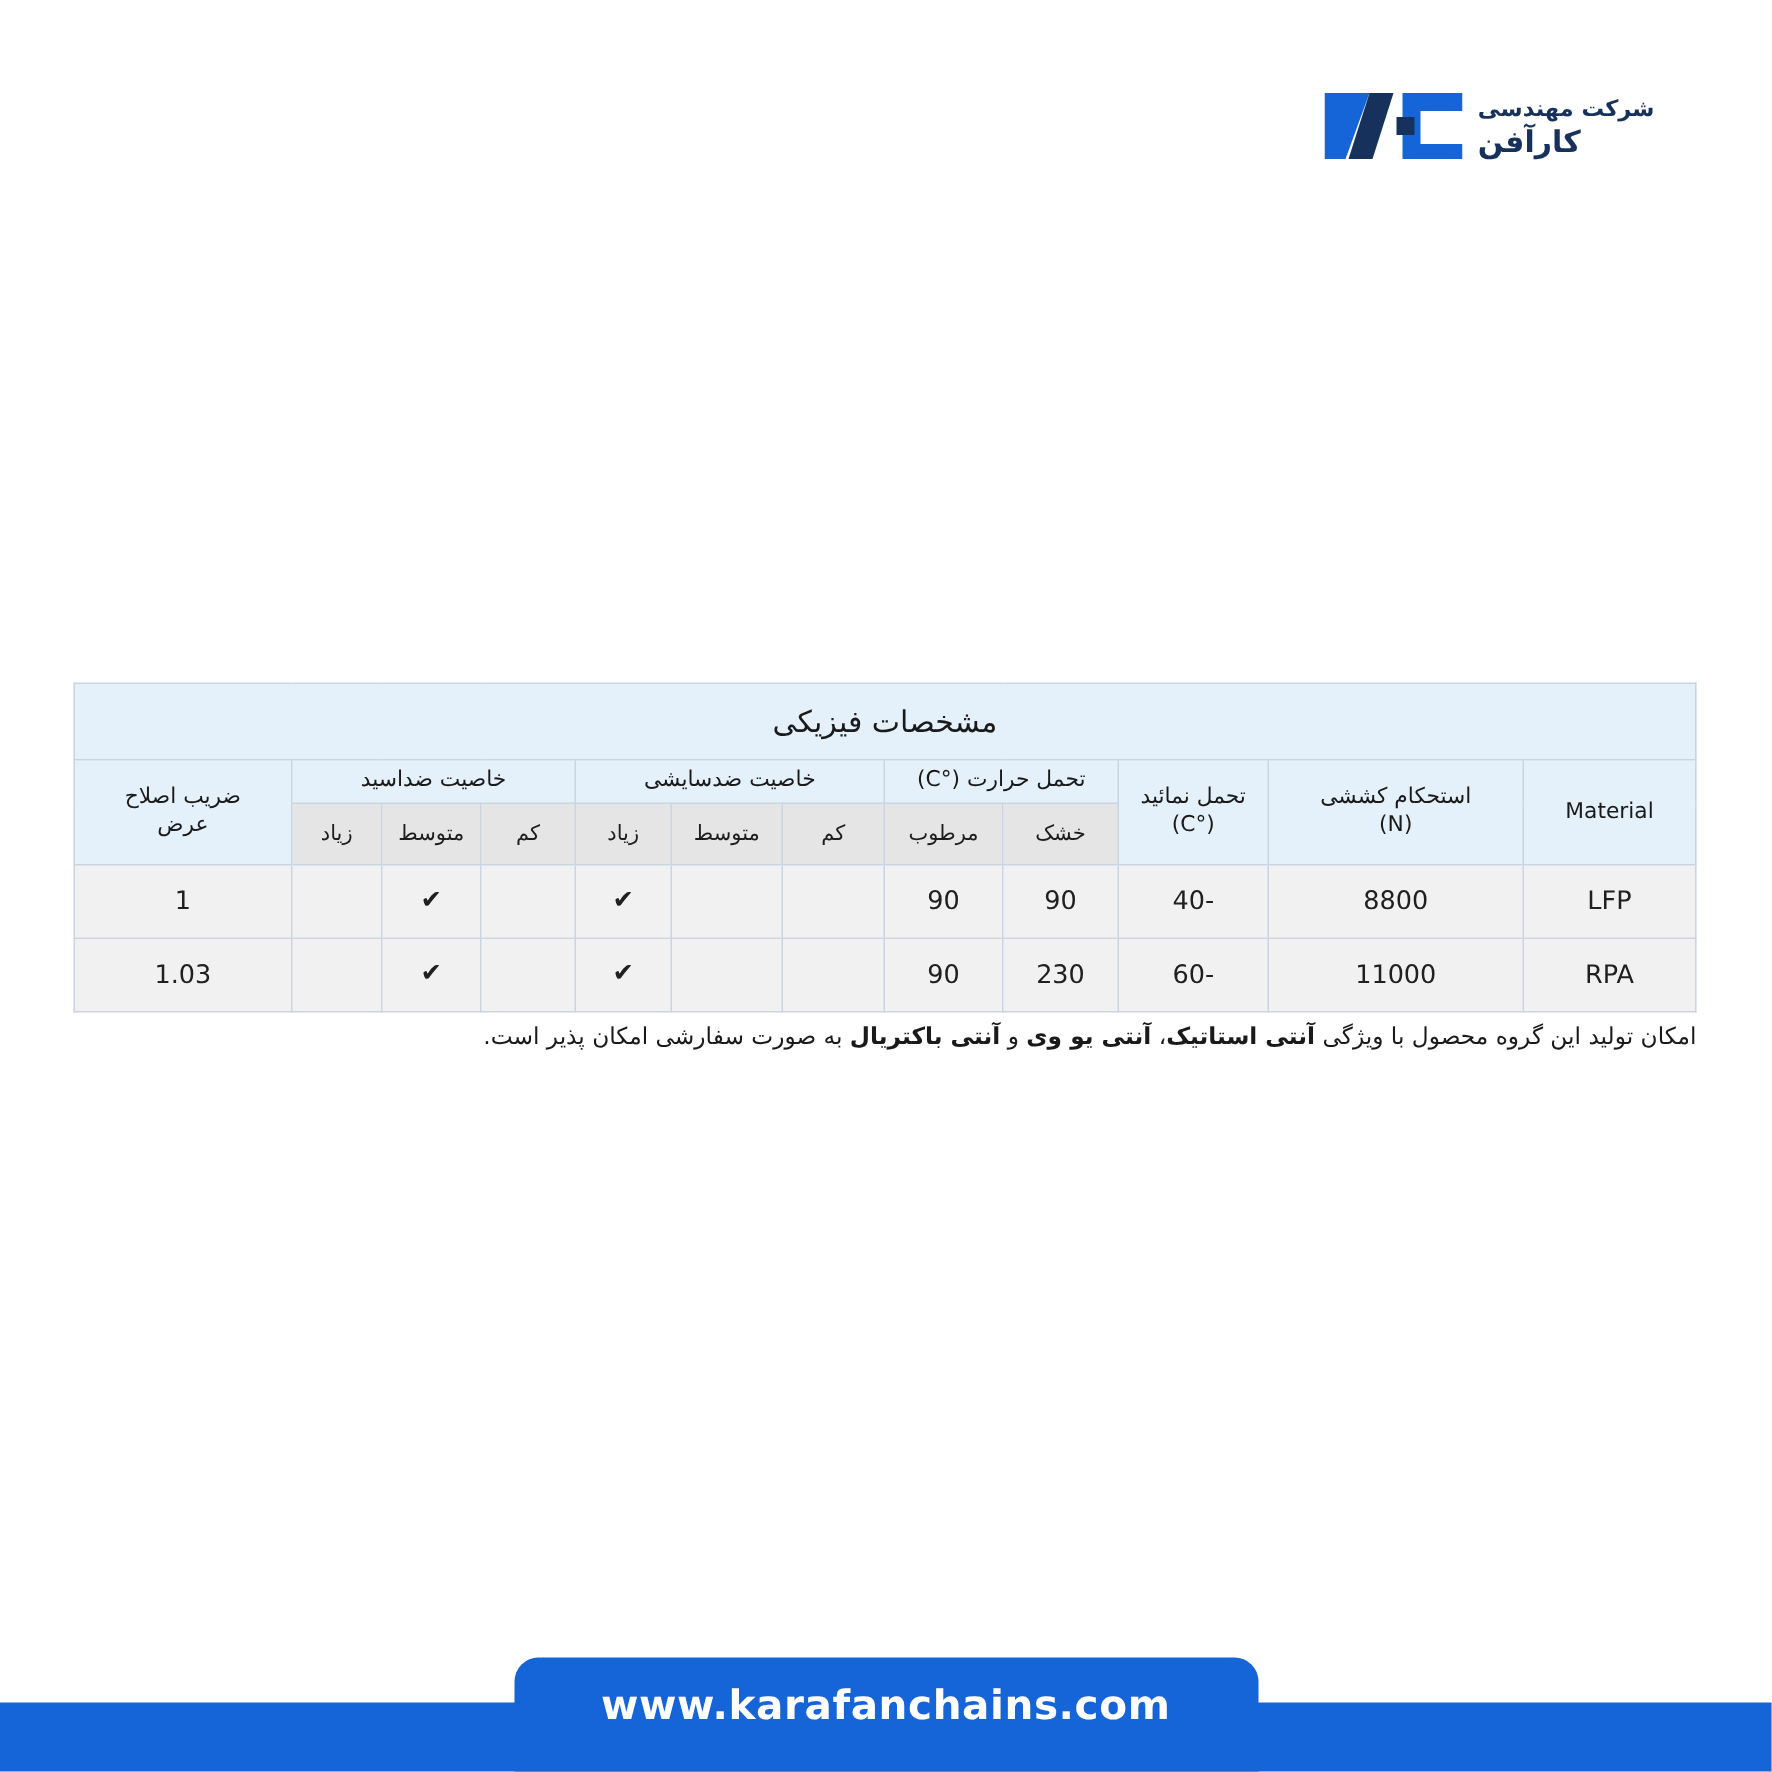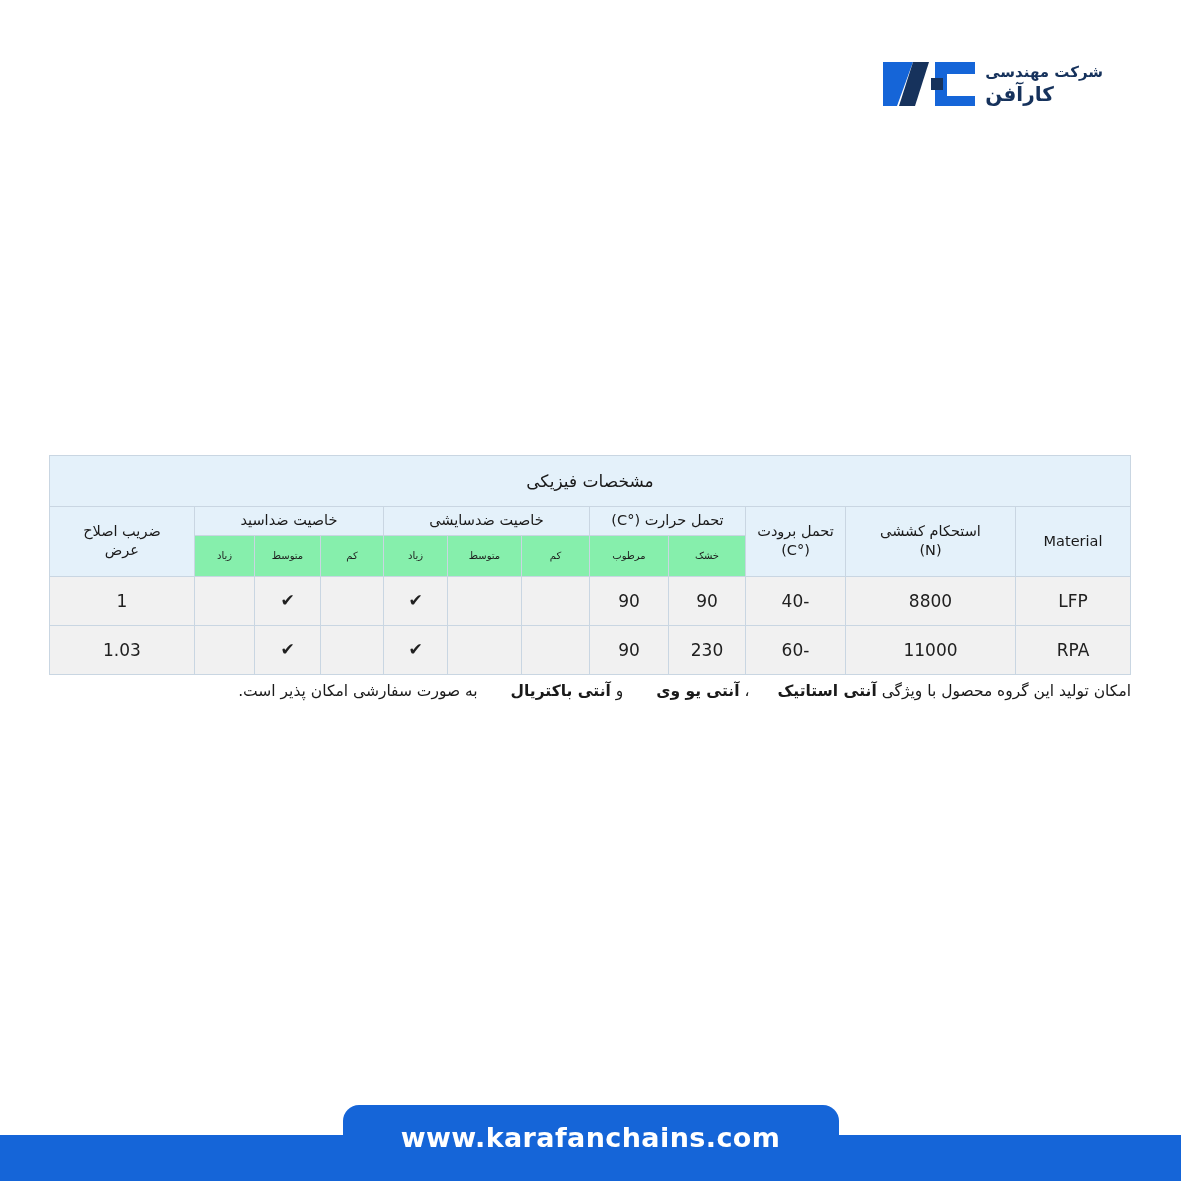--- a/index.html
+++ b/index.html
@@ -67,36 +67,36 @@
   }
   table.spec td, table.spec th {
     border: 1px solid #c9d6e2;
     text-align: center;
     vertical-align: middle;
     padding: 4px 2px;
     font-weight: normal;
   }
   .title-row td {
     background: #e4f1fa;
-    font-size: 17px;
+    font-size: 20px;
     font-weight: bold;
     color: #1a1a1a;
     height: 42px;
     letter-spacing: 0.3px;
   }
   .hdr td {
     background: #e4f1fa;
     font-size: 14.5px;
     line-height: 1.35;
     color: #1a1a1a;
   }
   .hdr .tall { height: 50px; }
   .sub td {
-    background: #86efac;
-    font-size: 10px;
+    background: #e5e5e5;
+    font-size: 14px;
     height: 32px;
   }
   .data td {
     background: #f1f1f1;
     height: 40px;
     font-size: 17px;
     color: #202020;
   }
   .data td.mat { font-size: 17px; }
   .tick {
@@ -111,21 +111,21 @@
     position: absolute;
     top: 678px;
     left: 50px;
     width: 1081px;
     text-align: right;
     direction: rtl;
     font-size: 15.5px;
     line-height: 1.75;
     color: #1a1a1a;
   }
-  .note b { font-weight: bold; margin-left: 28px; }
+  .note b { font-weight: bold; }
   .footer-tab {
     position: absolute;
     left: 343px;
     bottom: 0;
     width: 496px;
     height: 76px;
     background: #1565d8;
     border-top-left-radius: 16px;
     border-top-right-radius: 16px;
   }
@@ -193,21 +193,21 @@
       <td colspan="12">مشخصات فیزیکی</td>
     </tr>
 
     <tr class="hdr">
       <td rowspan="2" class="tall">Material</td>
       <td rowspan="2" class="tall">
         <div>استحکام کششی</div>
         <div>(N)</div>
       </td>
       <td rowspan="2" class="tall">
-        <div>تحمل برودت</div>
+        <div>تحمل نمائید</div>
         <div>(°C)</div>
       </td>
       <td colspan="2">تحمل حرارت (°C)</td>
       <td colspan="3">خاصیت ضدسایشی</td>
       <td colspan="3">خاصیت ضداسید</td>
       <td rowspan="2" class="tall">
         <div>ضریب اصلاح</div>
         <div>عرض</div>
       </td>
     </tr>

